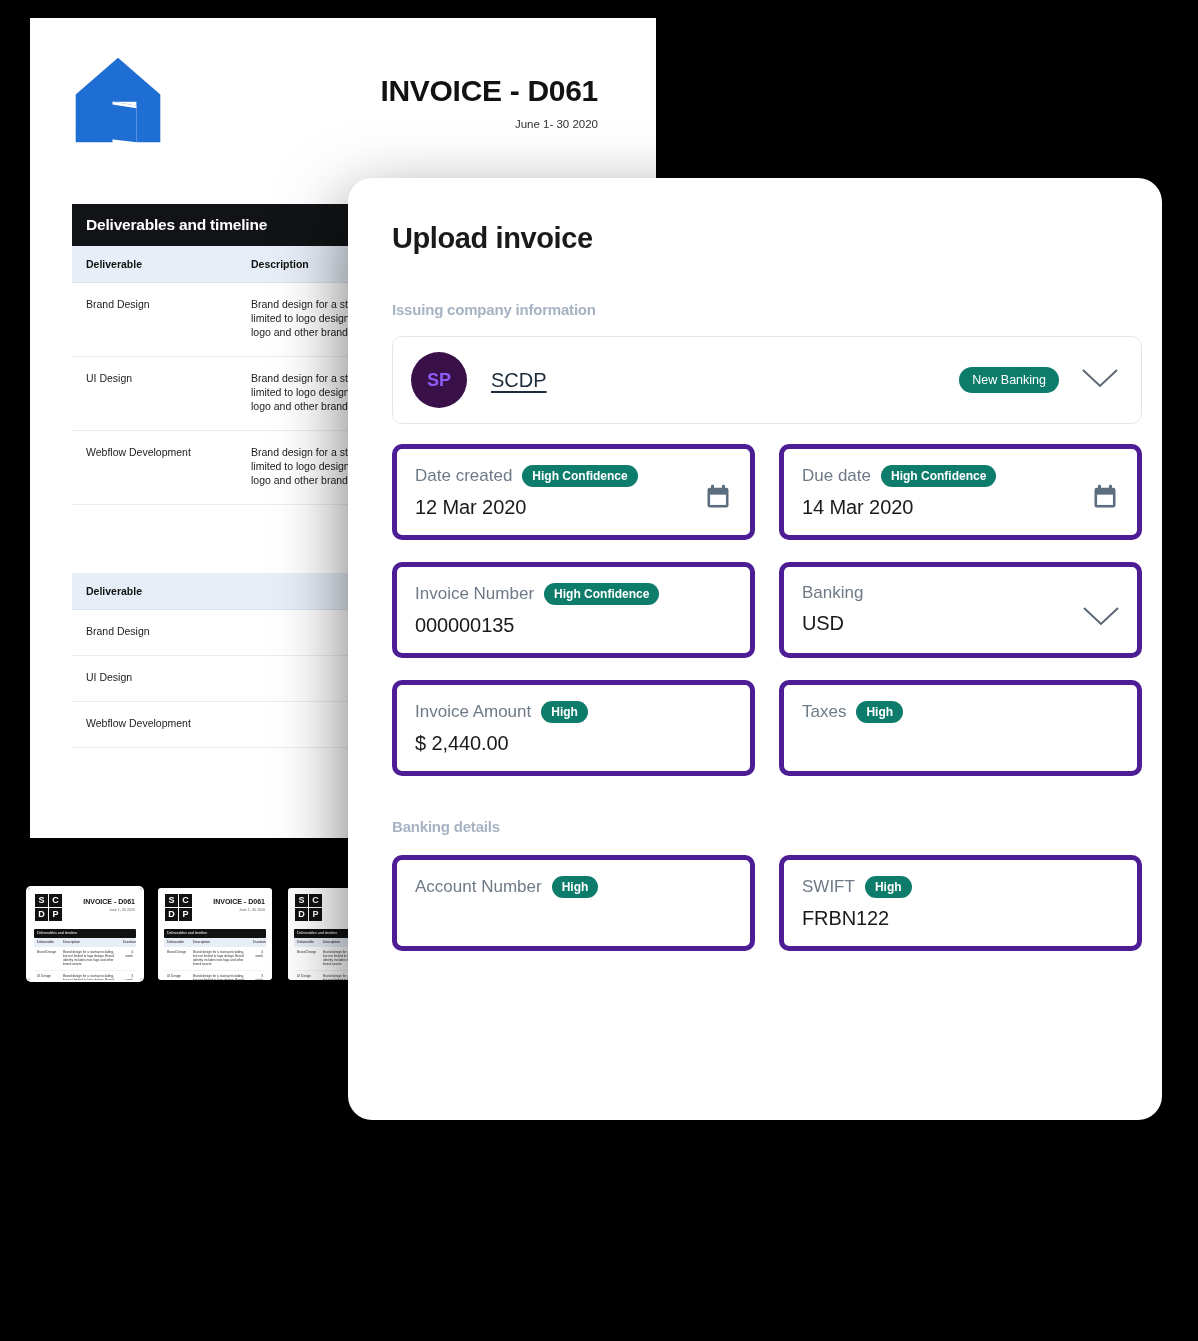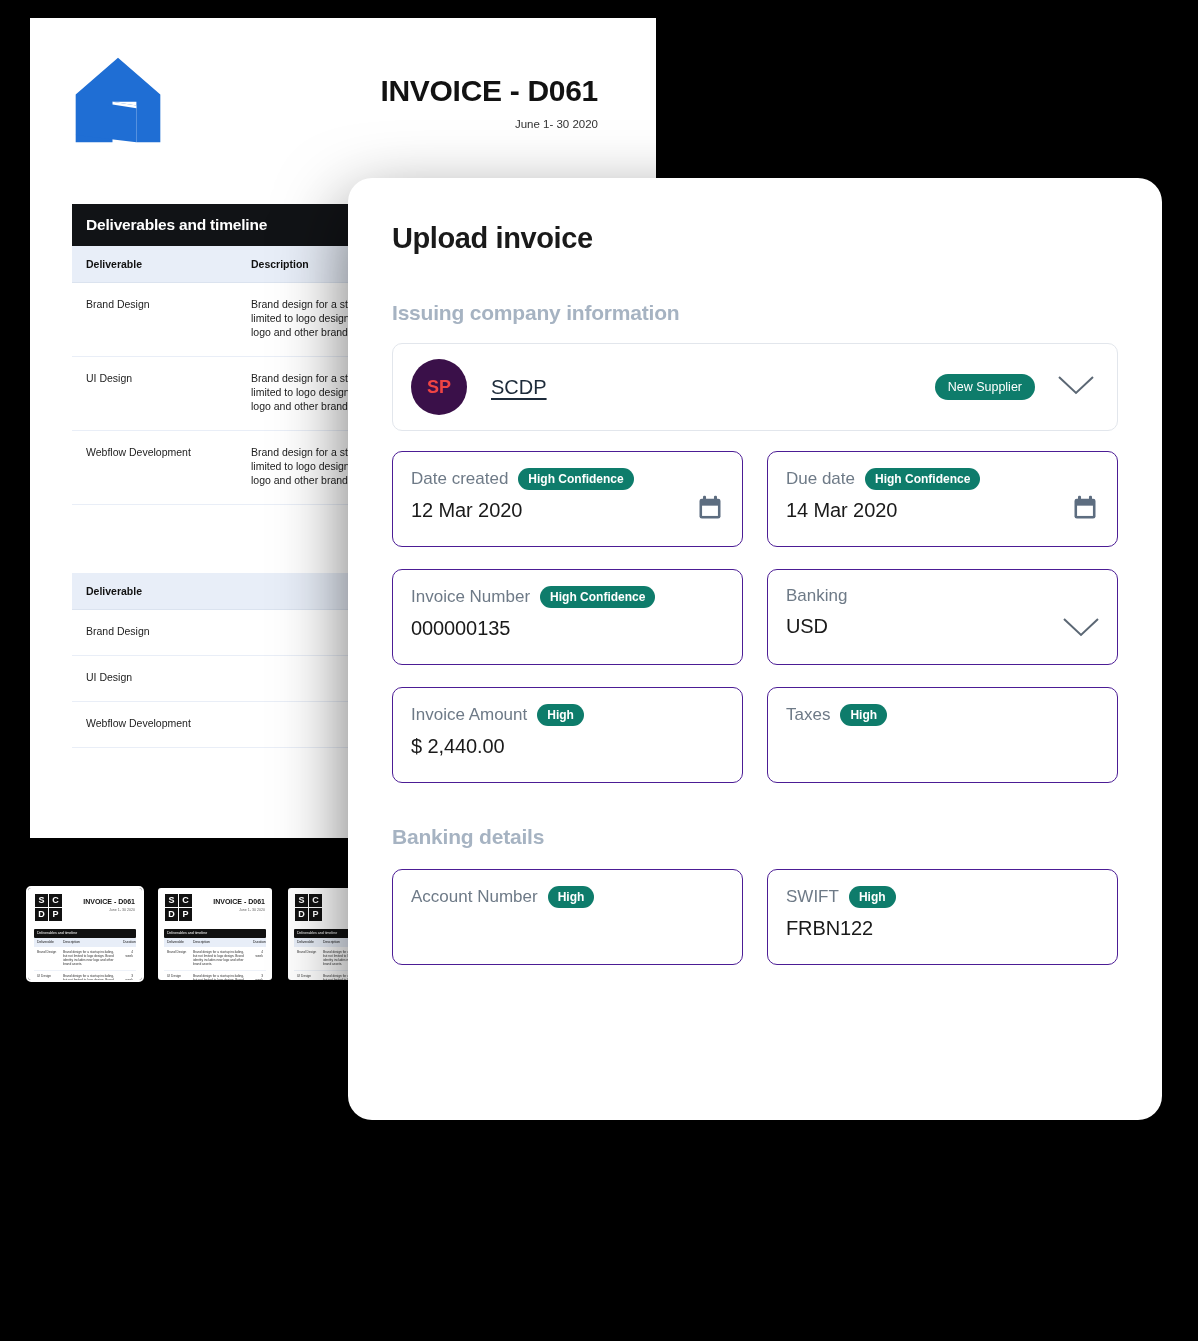--- a/index.html
+++ b/index.html
@@ -72,57 +72,57 @@
   .th-r { margin: 0 6px; border-bottom: 1px solid #eef2f9; display:flex; }
   .th-r i { font-style: normal; font-size: 3.2px; color:#333; padding: 3px 3px; line-height:1.3; }
   .thw1 { width: 26px; } .thw2 { flex:1; } .thw3 { width: 16px; text-align:right; }
 
   
   .modal {
     position: absolute; left: 348px; top: 178px;
     width: 814px; height: 942px;
     background: #ffffff; border-radius: 24px;
     box-shadow: 0 26px 70px rgba(0,0,0,0.55);
-    padding: 44px 44px 0 44px;
+    padding: 44px 20px 0 44px;
   }
   .modal-title {
     font-size: 29px; font-weight: 700; color: #1a1a1a; letter-spacing: -0.4px;
   }
   .section-head {
-    font-size: 21px; font-weight: 700; color: #a6b3c2; letter-spacing: -0.2px;
+    font-size: 15px; font-weight: 700; color: #a6b3c2; letter-spacing: -0.2px;
   }
   .sh-1 { margin-top: 46px; }
   .sh-2 { margin-top: 40px; }
   .sh-3 { margin-top: 42px; }
 
   
   .supplier {
     margin-top: 18px; height: 88px; border: 1px solid #e2e6ec; border-radius: 10px;
     display: flex; align-items: center; padding: 0 22px 0 18px;
   }
   .avatar {
     width: 56px; height: 56px; border-radius: 50%; background: #3a1049;
-    color: #ef4444; font-size: 18px; font-weight: 700;
+    color: #8b5cf6; font-size: 18px; font-weight: 700;
     display: flex; align-items: center; justify-content: center; flex: 0 0 56px;
   }
   .supplier-name {
     margin-left: 24px; font-size: 20px; color: #1d2b3a; text-decoration: underline;
     text-underline-offset: 4px; cursor: pointer;
   }
   .spacer { flex: 1 1 auto; }
   .pill {
     background: #0e7c6b; color: #fff; font-size: 12.5px; font-weight: 500;
     border-radius: 999px; padding: 6px 13px; white-space: nowrap;
   }
   .chev { margin-left: 22px; }
 
   
   .grid { display: grid; grid-template-columns: 1fr 1fr; gap: 22px 24px; margin-top: 20px; }
   .field {
-    border: 1px solid #4c1d95; border-radius: 10px; height: 96px;
+    border: 5px solid #4c1d95; border-radius: 10px; height: 96px;
     padding: 16px 18px; position: relative;
   }
   .field-top { display: flex; align-items: center; gap: 10px; }
   .field-label { font-size: 17px; color: #6e7a87; }
   .badge {
     background: #0e7c6b; color: #fff; font-size: 12px; font-weight: 700;
     border-radius: 999px; padding: 4px 10px; white-space: nowrap;
   }
   .field-value { font-size: 20px; color: #1a1a1a; margin-top: 9px; letter-spacing: -0.1px; }
   .field-icon { position: absolute; right: 18px; bottom: 20px; }
@@ -292,21 +292,21 @@
 
   <div class="modal">
     <div class="modal-title">Upload invoice</div>
 
     <div class="section-head sh-1">Issuing company information</div>
 
     <div class="supplier">
       <div class="avatar">SP</div>
       <div class="supplier-name">SCDP</div>
       <div class="spacer"></div>
-      <div class="pill">New Supplier</div>
+      <div class="pill">New Banking</div>
       <span class="chev">
         <svg width="38" height="22" viewBox="0 0 38 22">
             <path d="M2 3 L19 19 L36 3" fill="none" stroke="#5b6774" stroke-width="2"></path>
           </svg>
       </span>
     </div>
 
 
     <div class="grid">
 

